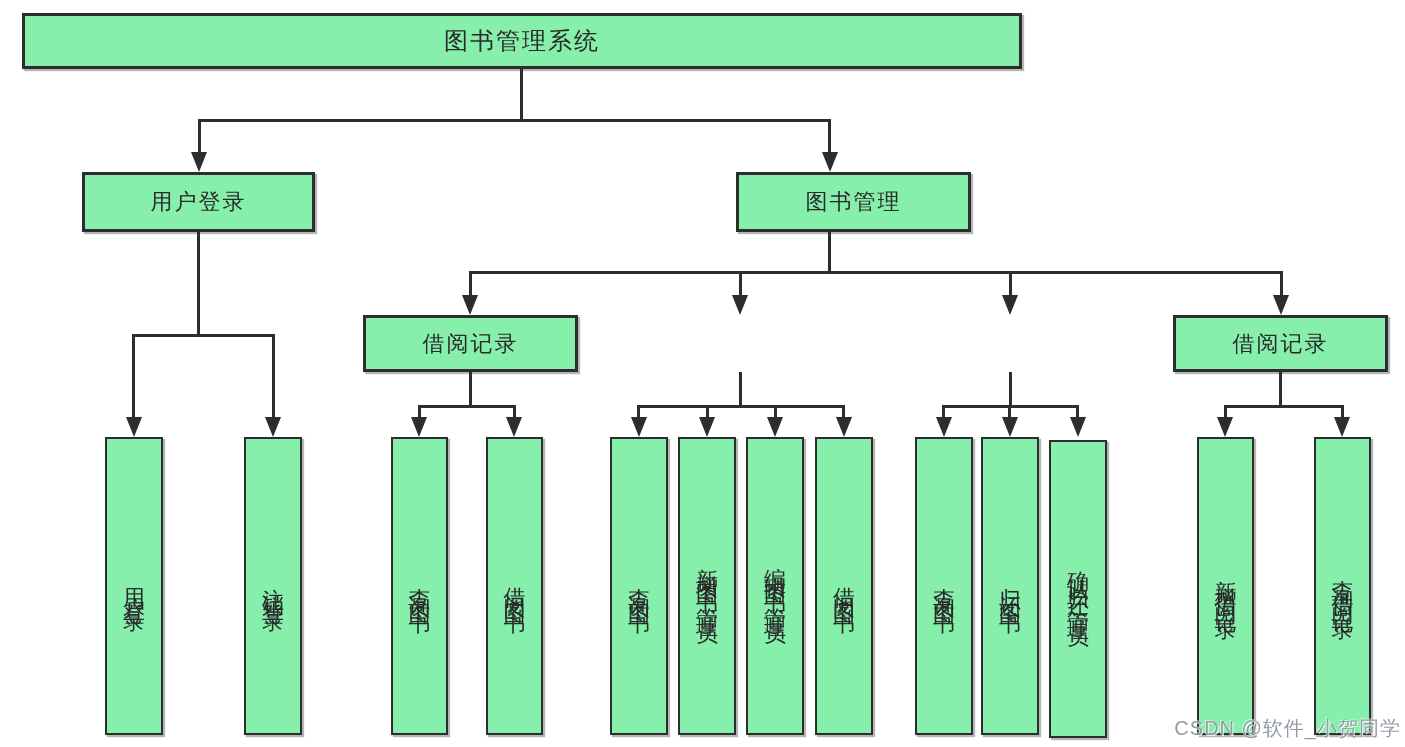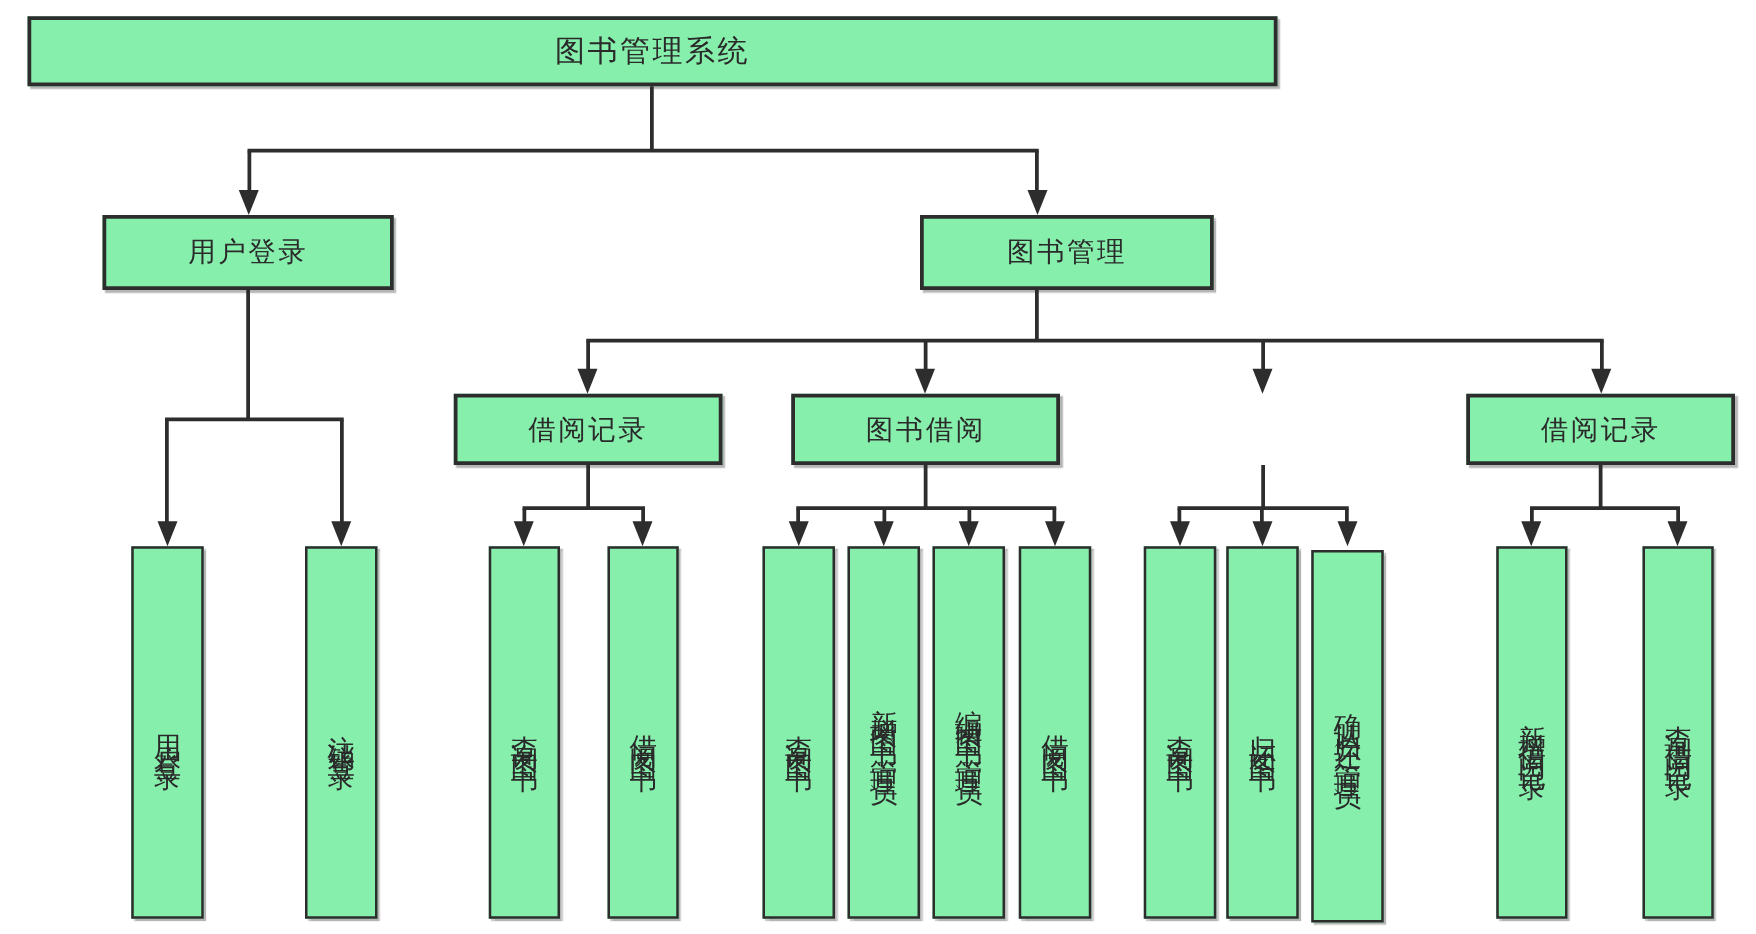--- a/index.html
+++ b/index.html
@@ -88,23 +88,20 @@
   <div class="vline" style="left:739px;top:273px;height:23px;"></div>
   <div class="arrow" style="left:732px;top:295px;"></div>
   <div class="vline" style="left:1009px;top:273px;height:23px;"></div>
   <div class="arrow" style="left:1002px;top:295px;"></div>
   <div class="vline" style="left:1280px;top:273px;height:23px;"></div>
   <div class="arrow" style="left:1273px;top:295px;"></div>
 
   <div class="box box--h" style="left:363px;top:315px;width:209px;height:51px;">
     <span>借阅记录</span>
   </div>
-  <div class="box box--h" style="left:633px;top:315px;width:209px;height:51px;">
-    <span>图书借阅</span>
-  </div>
   <div class="box box--h" style="left:1173px;top:315px;width:209px;height:51px;">
     <span>借阅记录</span>
   </div>
 
   <div class="vline" style="left:469px;top:372px;height:35px;"></div>
   <div class="hline" style="left:418px;top:405px;width:98px;"></div>
   <div class="vline" style="left:418px;top:407px;height:11px;"></div>
   <div class="arrow" style="left:411px;top:417px;"></div>
   <div class="vline" style="left:513px;top:407px;height:11px;"></div>
   <div class="arrow" style="left:506px;top:417px;"></div>
@@ -173,14 +170,15 @@
     <span>确认归还（管理员）</span>
   </div>
 
   <div class="box box--v" style="left:1197px;top:437px;width:53px;height:294px;">
     <span>新增借阅记录</span>
   </div>
   <div class="box box--v" style="left:1314px;top:437px;width:53px;height:294px;">
     <span>查询借阅记录</span>
   </div>
 
+  <div class="watermark">CSDN @软件_小贺同学</div>
 
 </div>
 
 </body></html>

